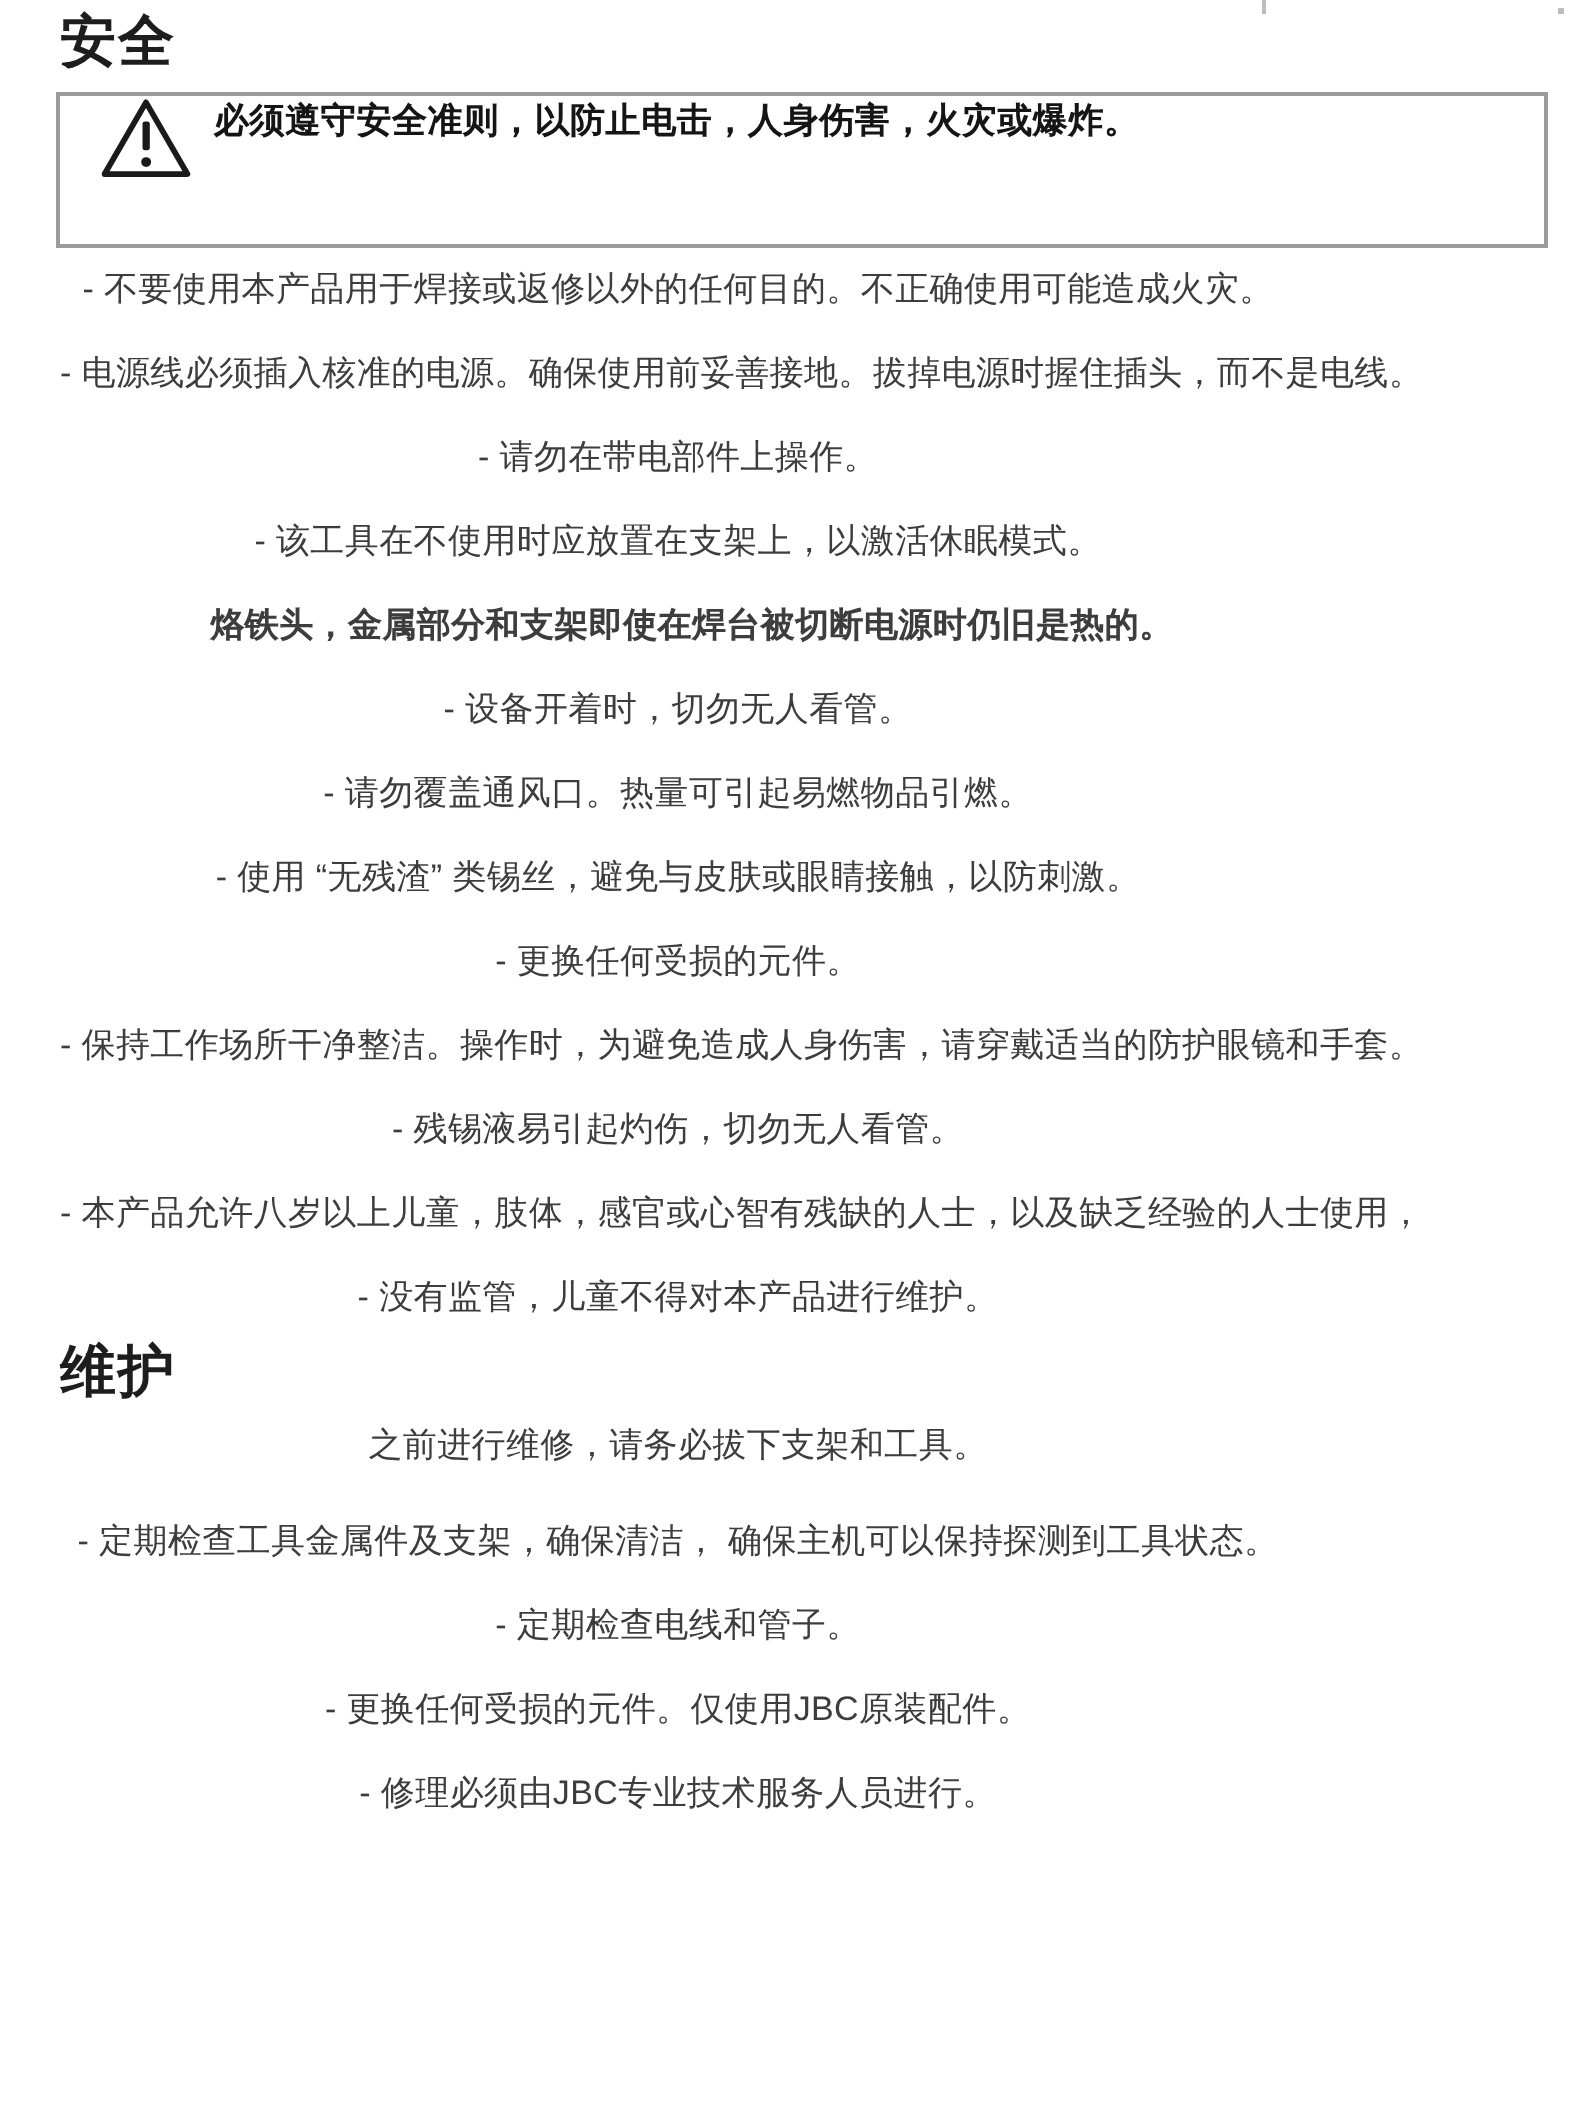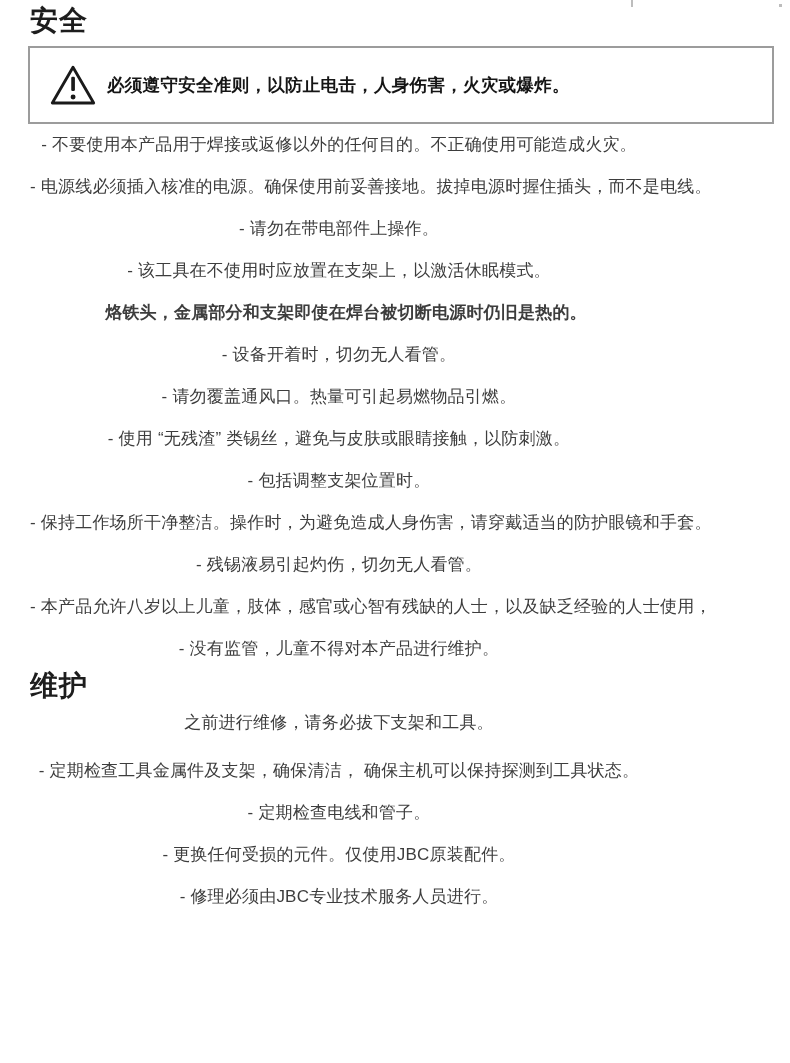--- a/index.html
+++ b/index.html
@@ -30,21 +30,20 @@
     letter-spacing: 1px;
   }
   #safety-title { padding-top: 5px; }
   #maintenance-title { }
   .warnbox {
     margin: 9px 0 0 28px;
     width: 723px;
     height: 74px;
     border: 2px solid #9c9c9c;
     display: flex;
-    align-items: center;
     box-sizing: content-box;
     padding-left: 19px;
   }
   .warnbox .tri {
     flex: 0 0 auto;
     margin-right: 10px;
     display: block;
   }
   .warn-text {
     font-size: 17.5px;
@@ -94,21 +93,21 @@
 
   <div class="list">
       <p class="line">- 不要使用本产品用于焊接或返修以外的任何目的。不正确使用可能造成火灾。</p>
       <p class="line">- 电源线必须插入核准的电源。确保使用前妥善接地。拔掉电源时握住插头，而不是电线。</p>
       <p class="line">- 请勿在带电部件上操作。</p>
       <p class="line">- 该工具在不使用时应放置在支架上，以激活休眠模式。</p>
       <p class="line indent">烙铁头，金属部分和支架即使在焊台被切断电源时仍旧是热的。</p>
       <p class="line">- 设备开着时，切勿无人看管。</p>
       <p class="line">- 请勿覆盖通风口。热量可引起易燃物品引燃。</p>
       <p class="line">- 使用 “无残渣” 类锡丝，避免与皮肤或眼睛接触，以防刺激。</p>
-      <p class="line">- 包括调整支架位置时。</p>
+      <p class="line">- 更换任何受损的元件。</p>
       <p class="line">- 保持工作场所干净整洁。操作时，为避免造成人身伤害，请穿戴适当的防护眼镜和手套。</p>
       <p class="line">- 残锡液易引起灼伤，切勿无人看管。</p>
       <p class="line">- 本产品允许八岁以上儿童，肢体，感官或心智有残缺的人士，以及缺乏经验的人士使用，</p>
       <p class="line">- 没有监管，儿童不得对本产品进行维护。</p>
     </div>
 
   <h1 class="section-title" id="maintenance-title">维护</h1>
 
   <p class="line intro-line">之前进行维修，请务必拔下支架和工具。</p>
 

